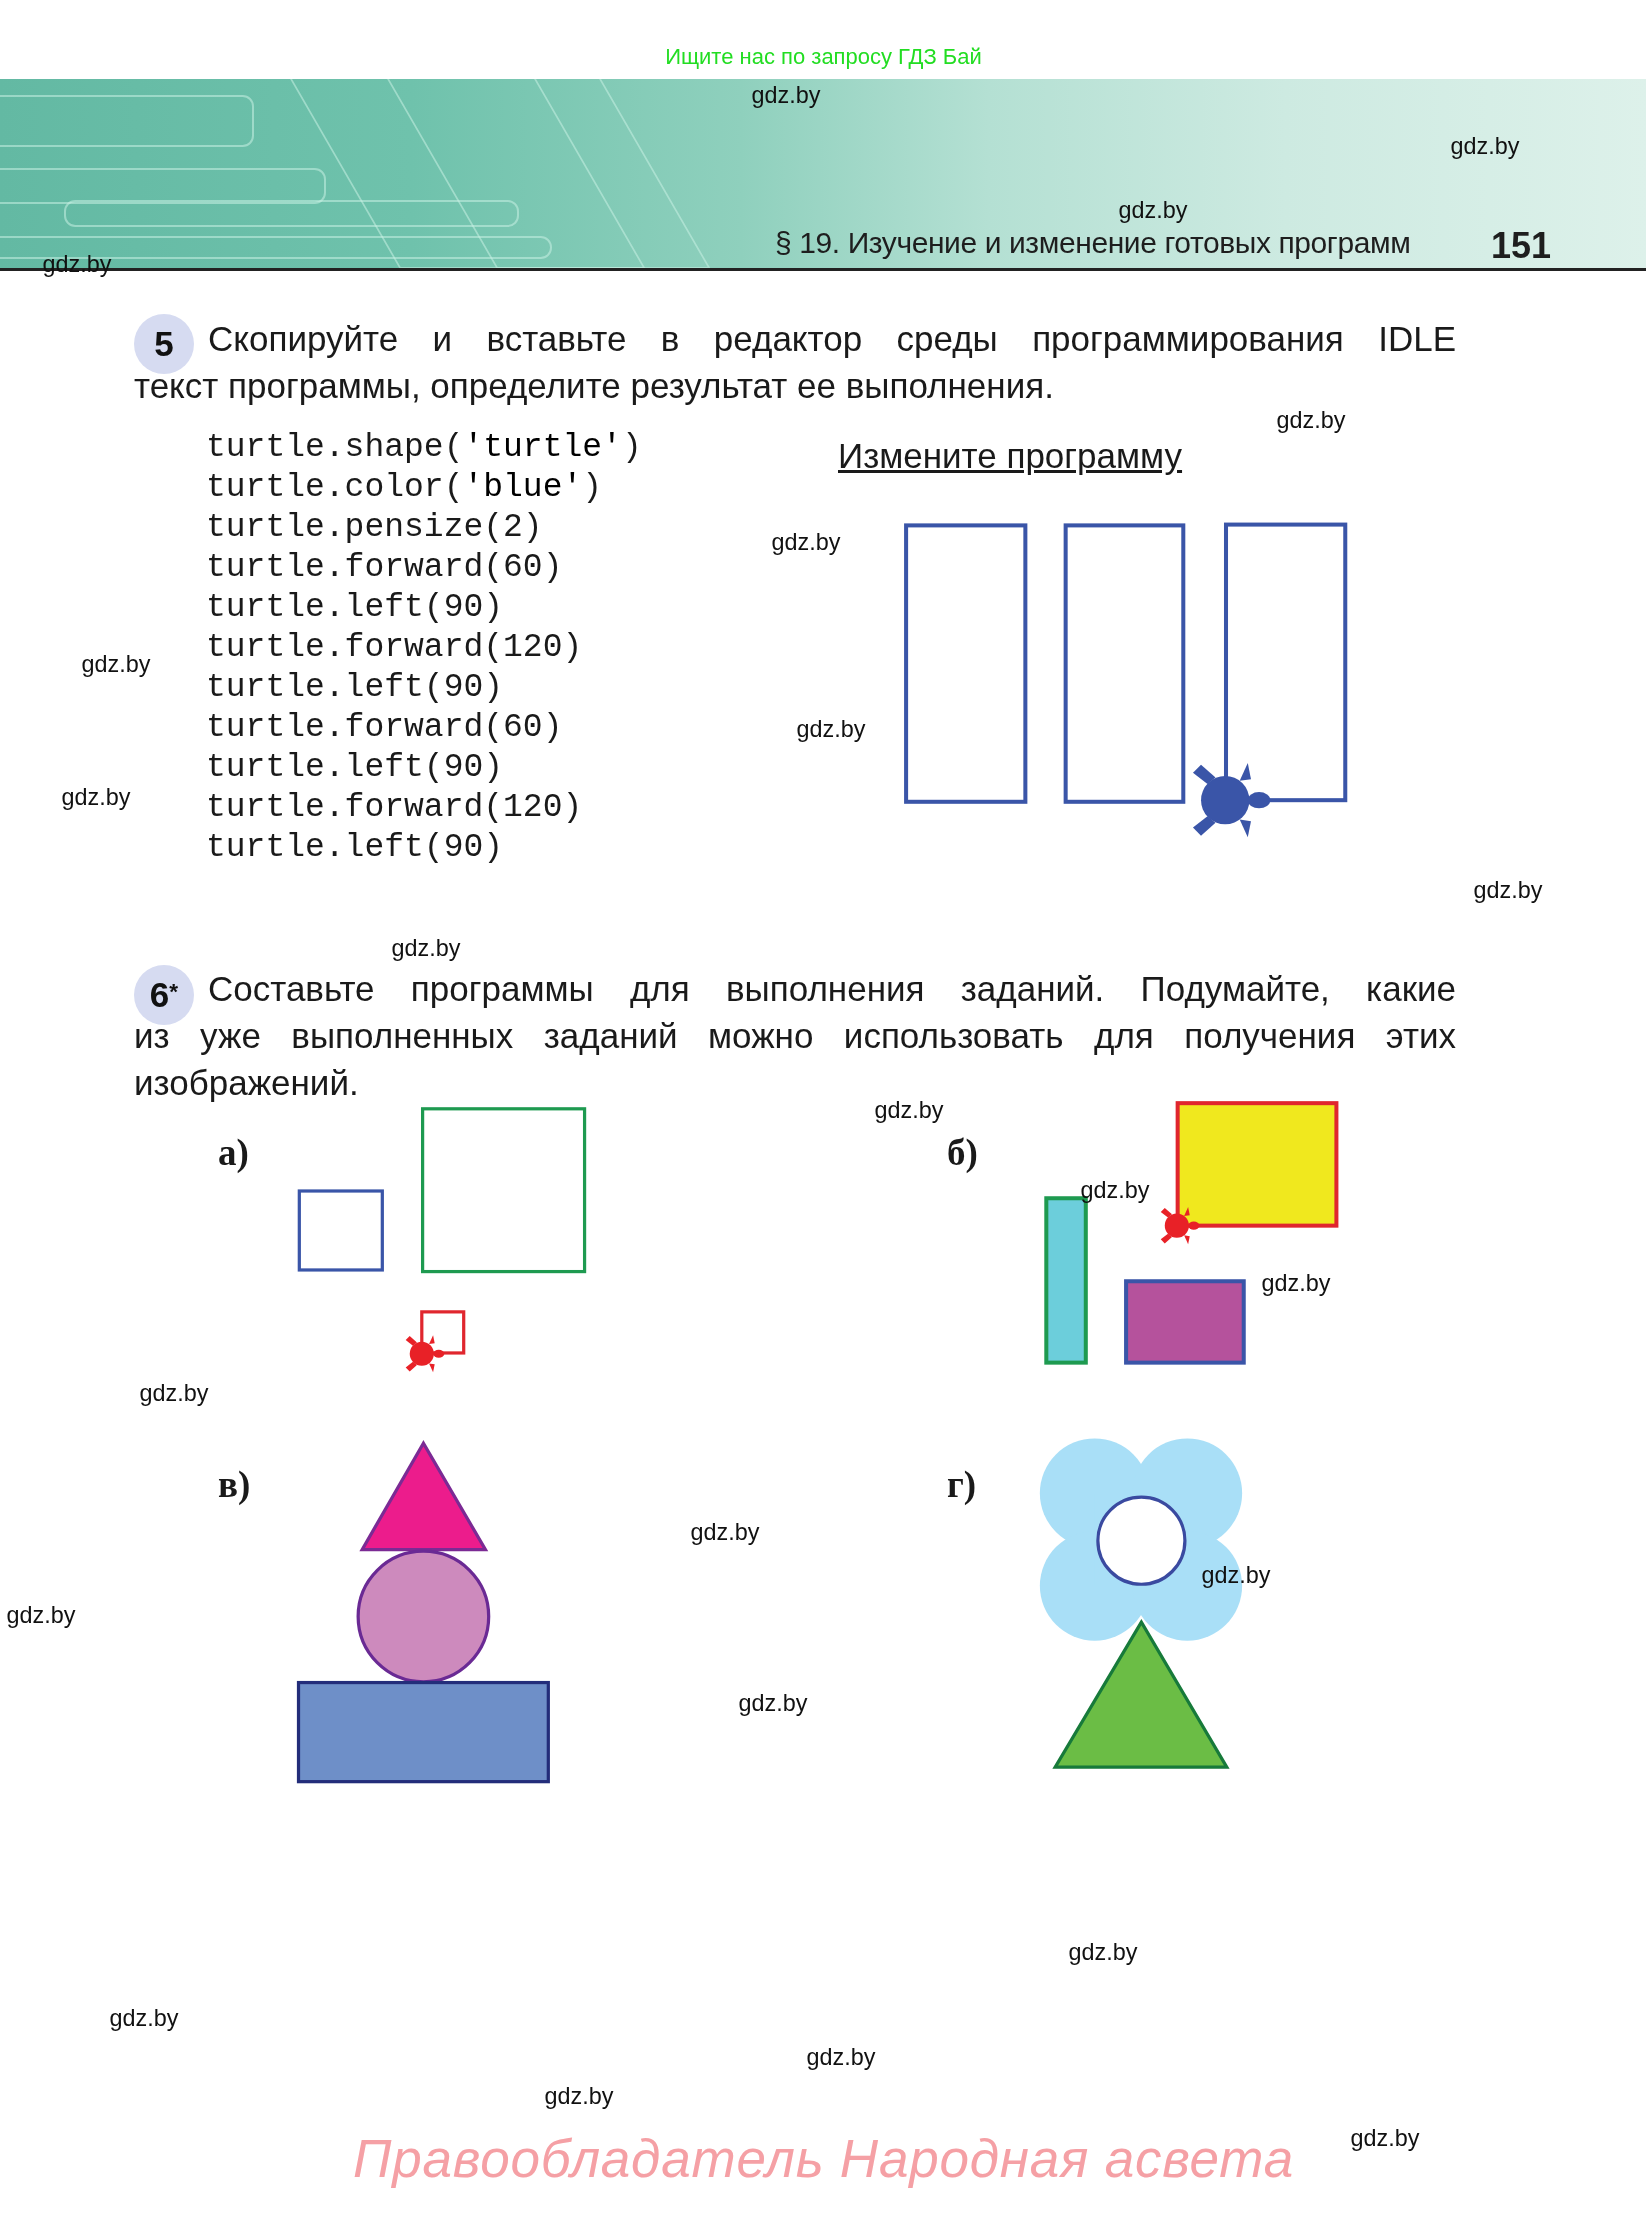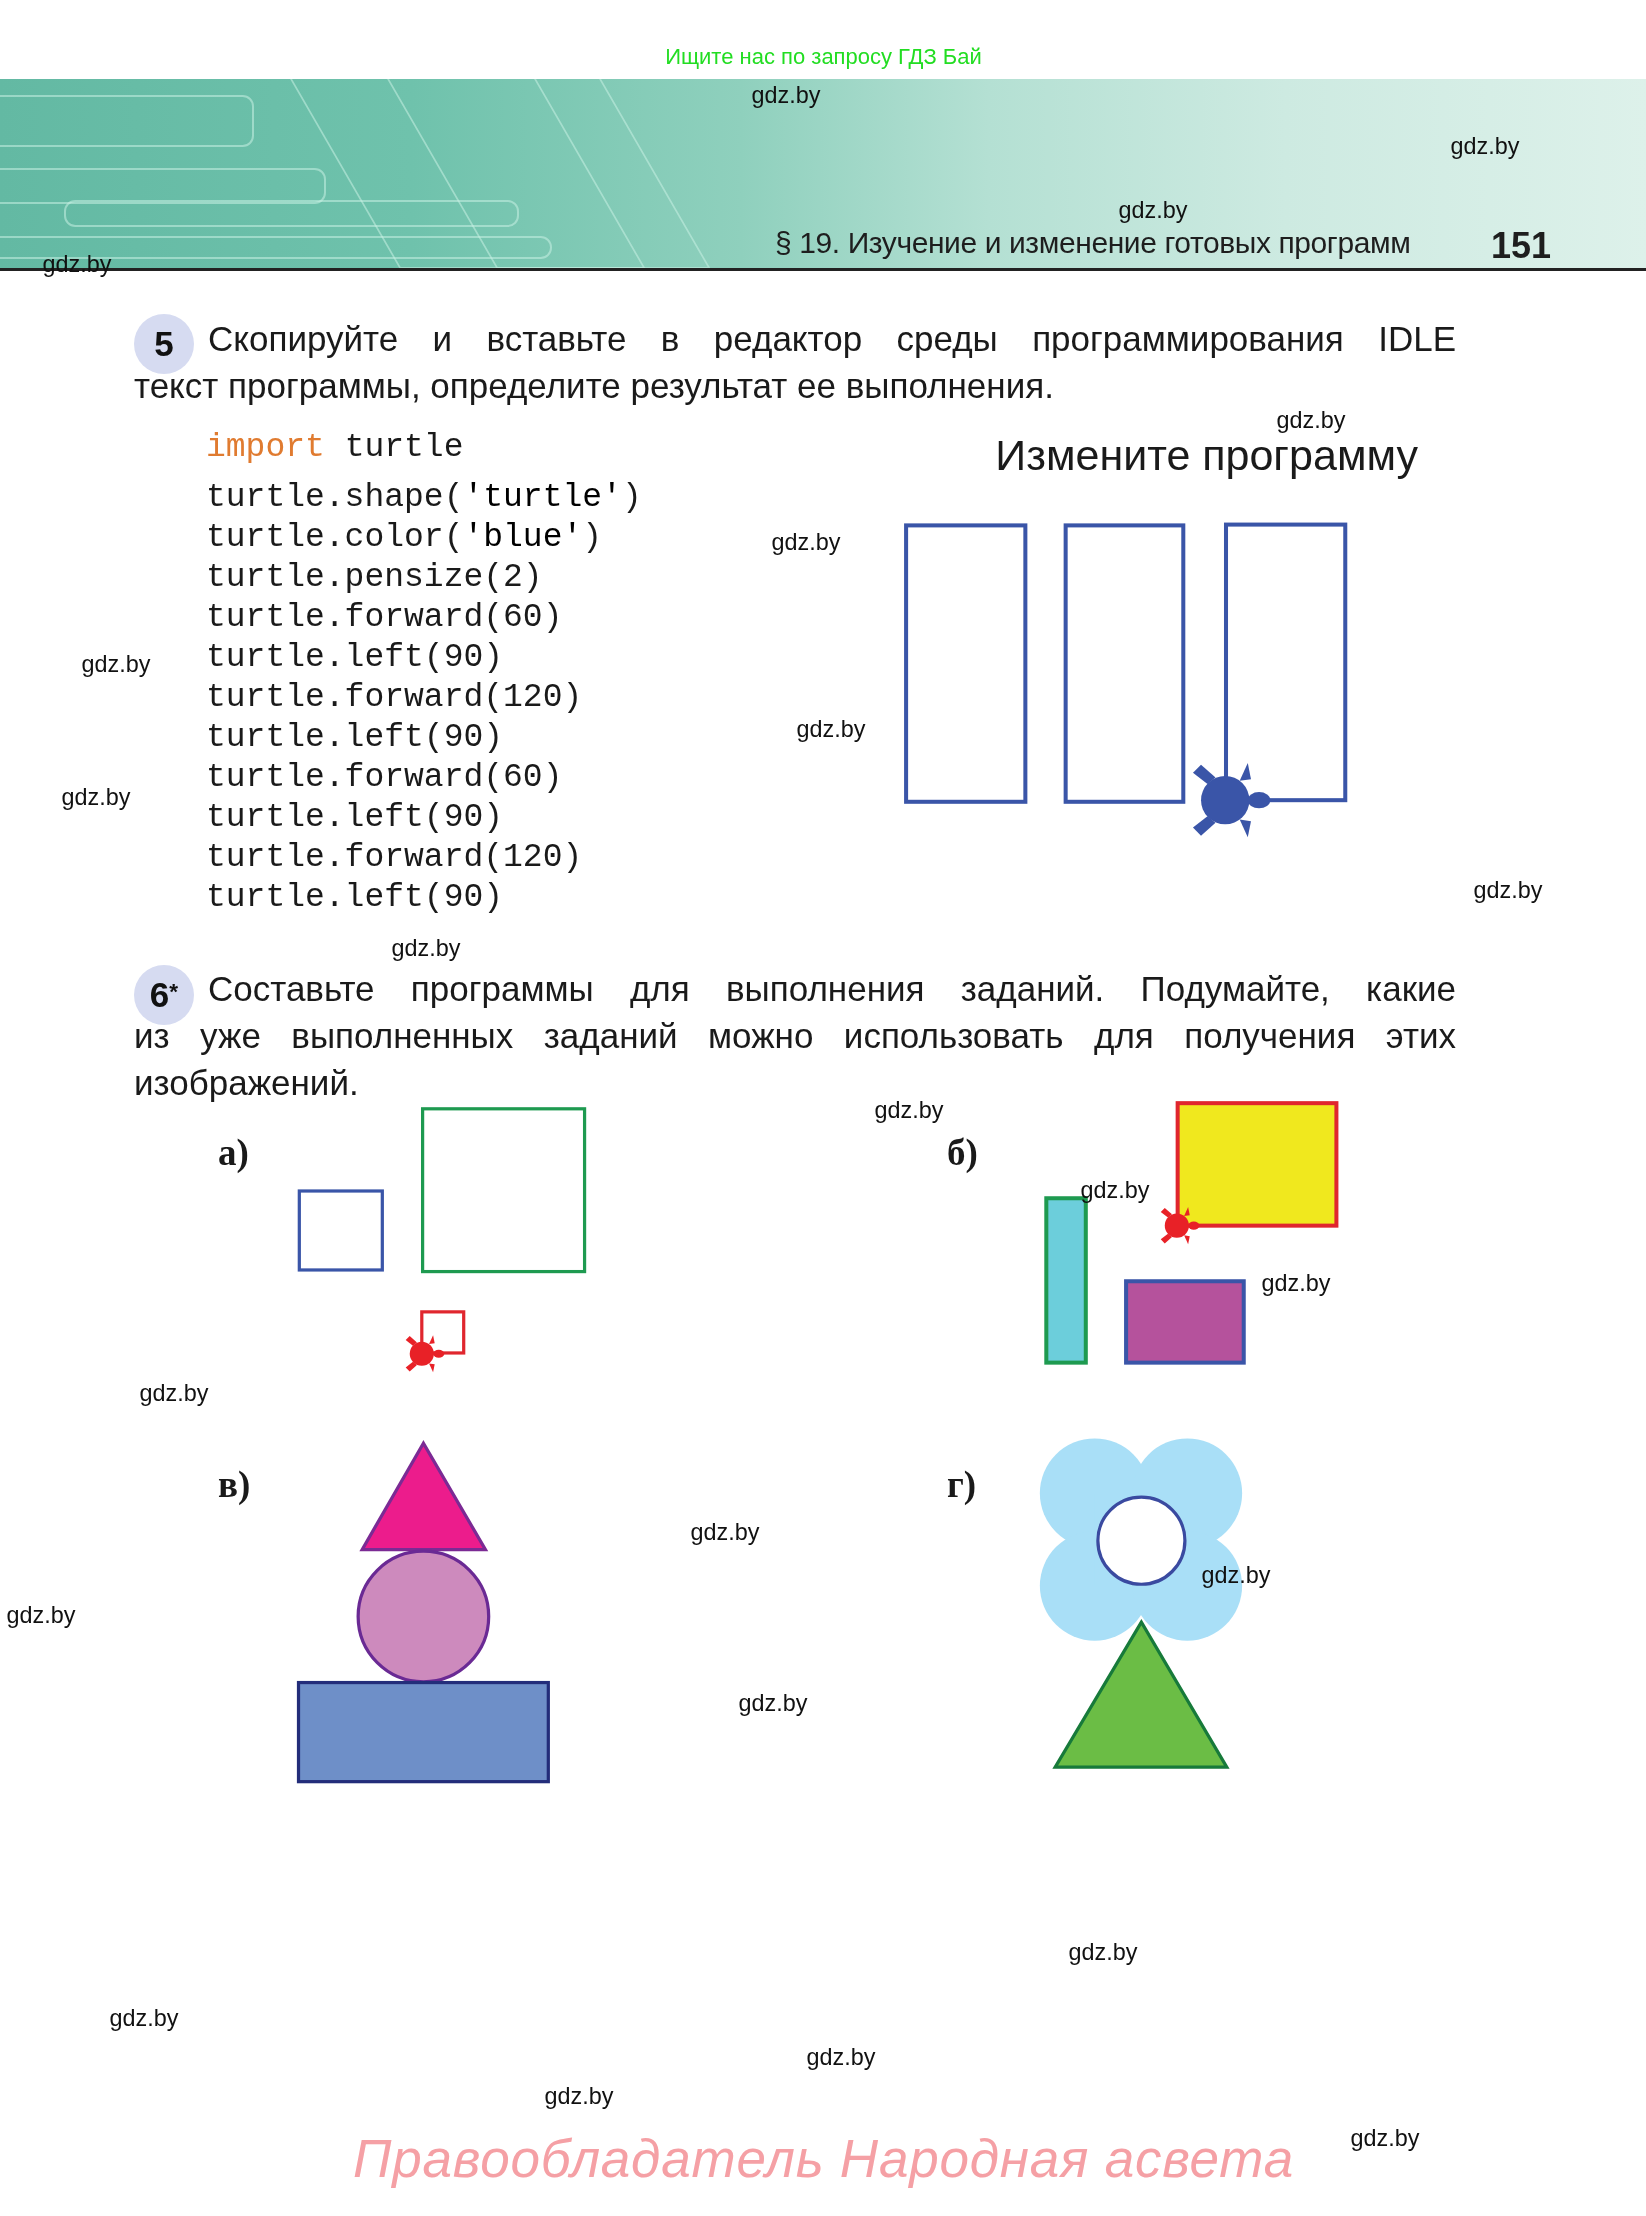--- a/index.html
+++ b/index.html
@@ -35,22 +35,22 @@
   .task-text .line { display: block; text-align-last: justify; white-space: nowrap; }
   .task-text .line.last { text-align-last: left; }
 
   .code { left: 206px; top: 387px; font-family: "Liberation Mono", monospace; font-size: 33px; color: #1a1a1a; }
   .code .ln { height: 40px; line-height: 40px; white-space: pre; }
   .code .ln.first { margin-bottom: 9.7px; }
   .kw { color: #e07b30; }
   .str { color: #000000; }
 
   .modify-note {
-    left: 838px; top: 391px; width: 580px; text-align: right;
-    font-size: 43px; line-height: 47px; color: #1a1a1a;
+    left: 838px; top: 391px; width: 580px; text-align: left;
+    font-size: 35px; line-height: 47px; color: #1a1a1a; text-decoration: underline;
   }
   .sub-label { font-family: "Liberation Serif", serif; font-size: 37px; font-weight: bold; color: #1a1a1a; }
 
   .watermark-red {
     left: 0; width: 1647px; top: 2087px; text-align: center;
     font-size: 53px; font-style: italic; color: #f5a0a5; letter-spacing: 0.8px;
   }
   .footer-links {
     left: 0; width: 1647px; top: 2182px; text-align: center; font-size: 22px; color: #c2410c;
   }
@@ -75,21 +75,20 @@
 
 <div class="abs badge" style="left:134px;top:273px;">
   <span>5</span>
 </div>
 <div class="abs task-text" style="left:134px;top:274px;width:1322px;">
   <span class="line" style="padding-left:74px;">Скопируйте и вставьте в редактор среды программирования IDLE</span>
   <span class="line last">текст программы, определите результат ее выполнения.</span>
 </div>
 
 <div class="abs code">
-  <div class="ln first"><span class="kw">import</span><span> turtle</span></div>
   <div class="ln"><span>turtle.shape(</span><span class="str">'turtle'</span><span>)</span></div>
   <div class="ln"><span>turtle.color(</span><span class="str">'blue'</span><span>)</span></div>
   <div class="ln">turtle.pensize(2)</div>
   <div class="ln">turtle.forward(60)</div>
   <div class="ln">turtle.left(90)</div>
   <div class="ln">turtle.forward(120)</div>
   <div class="ln">turtle.left(90)</div>
   <div class="ln">turtle.forward(60)</div>
   <div class="ln">turtle.left(90)</div>
   <div class="ln">turtle.forward(120)</div>

